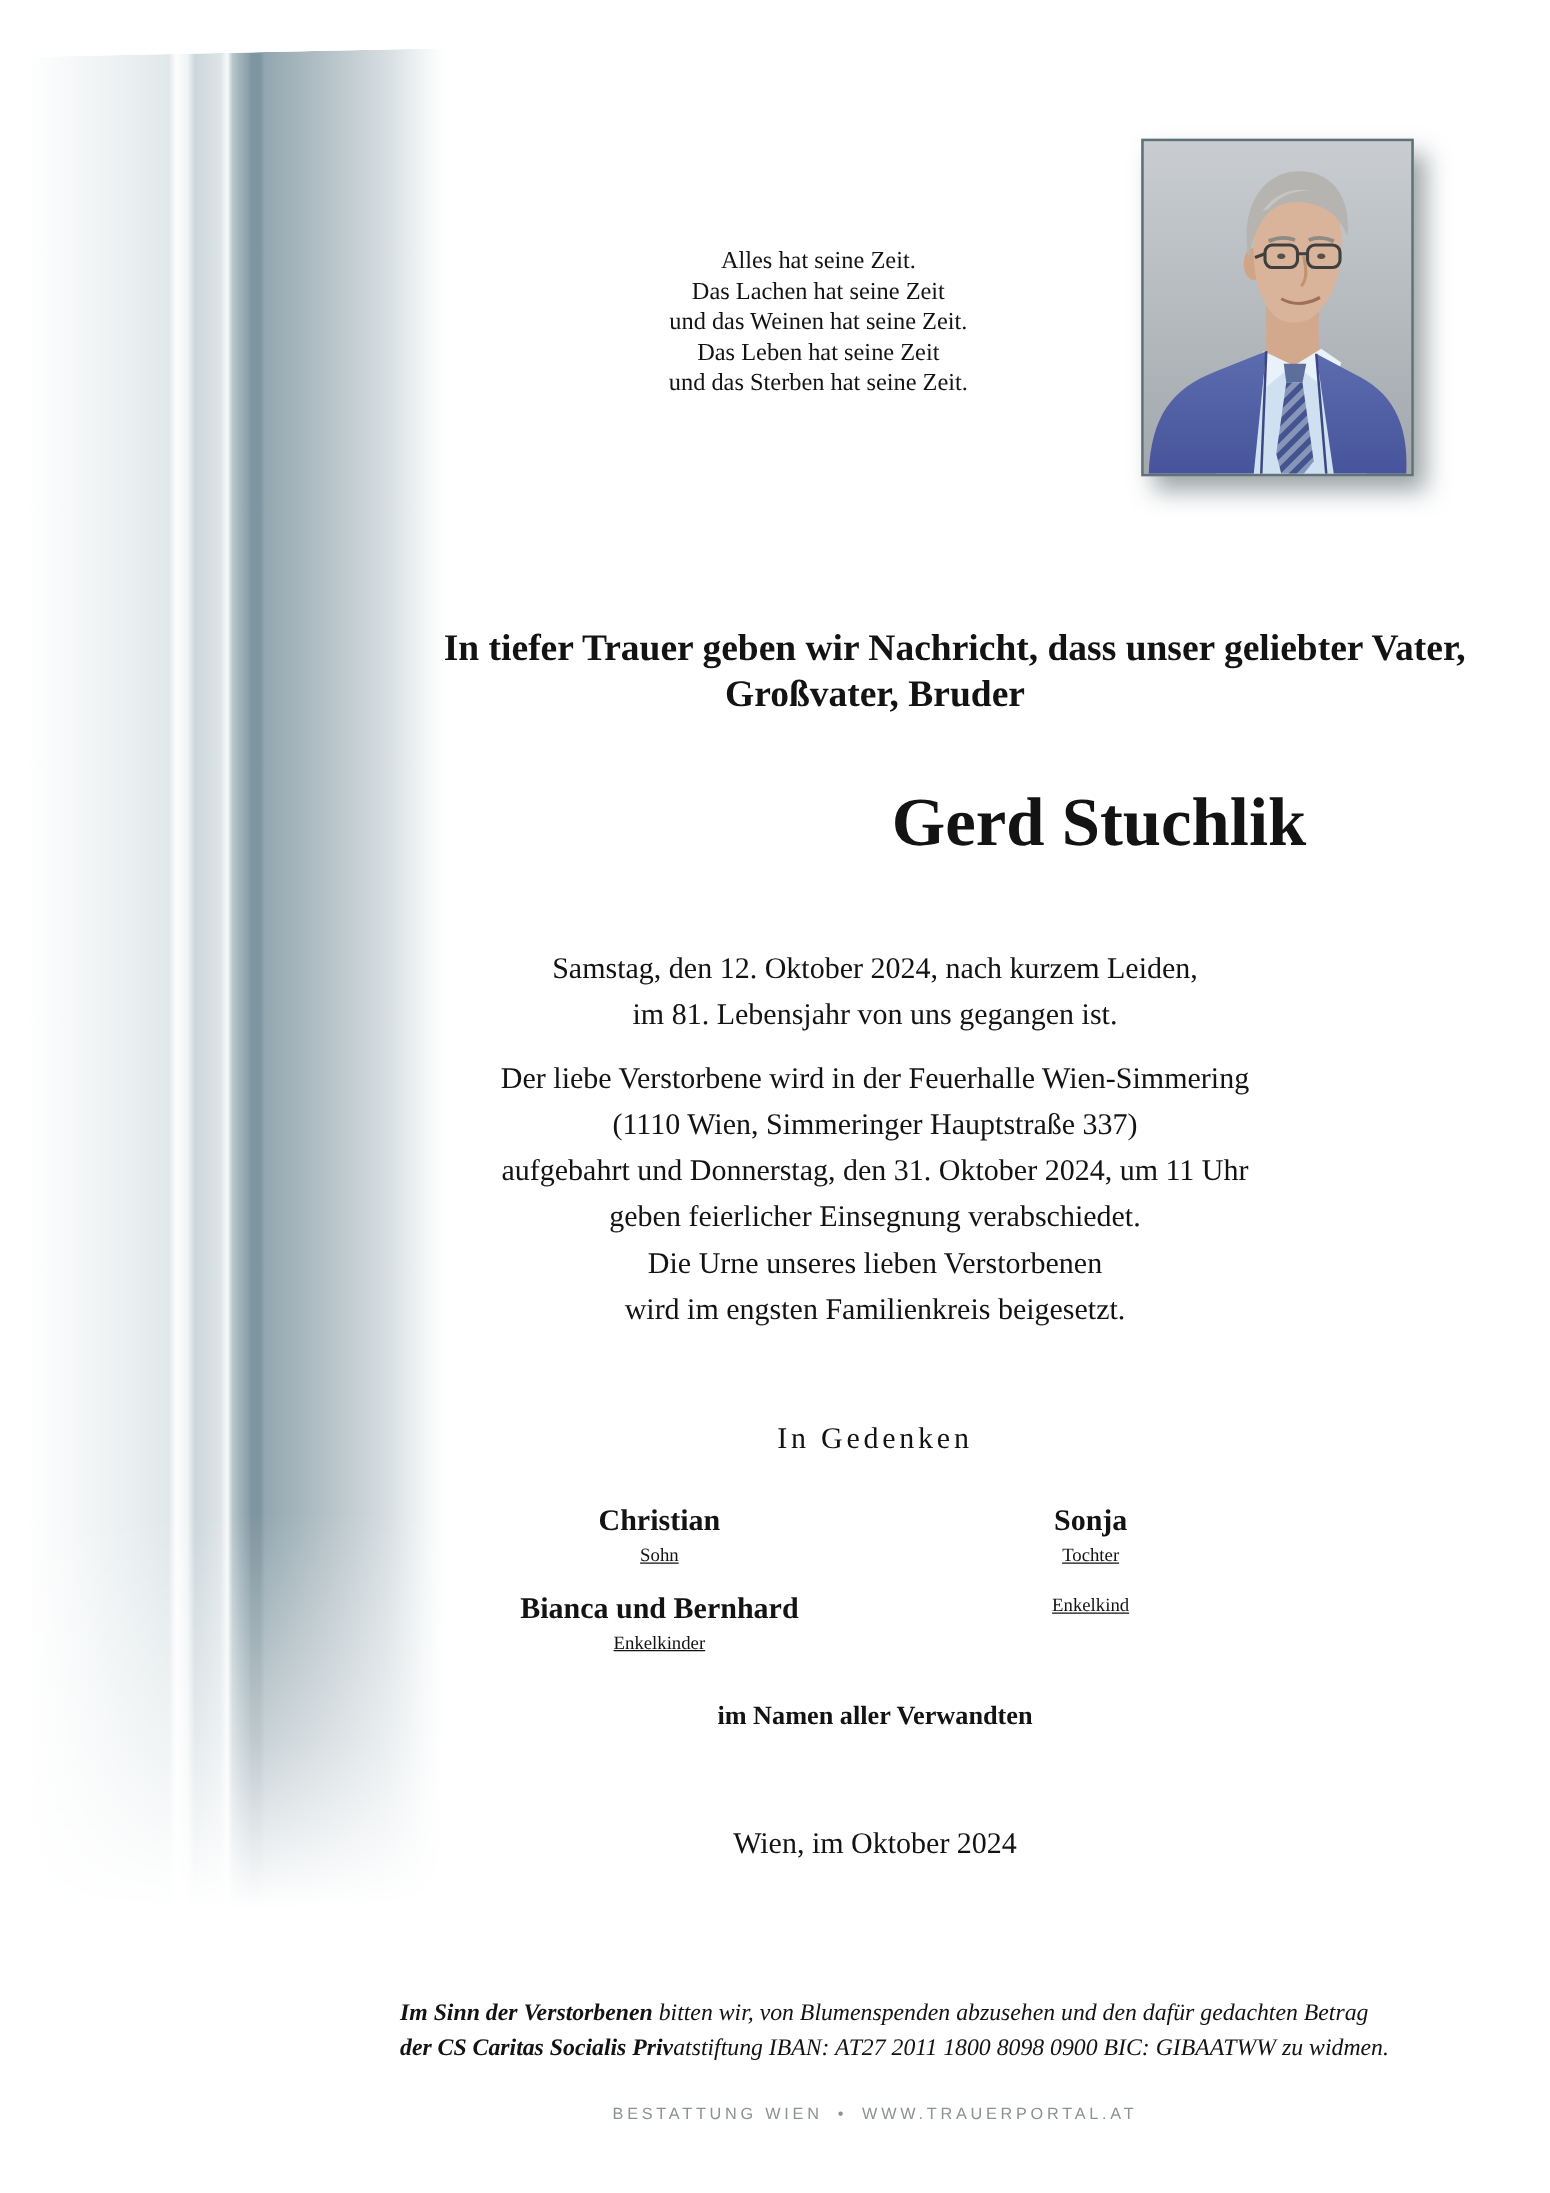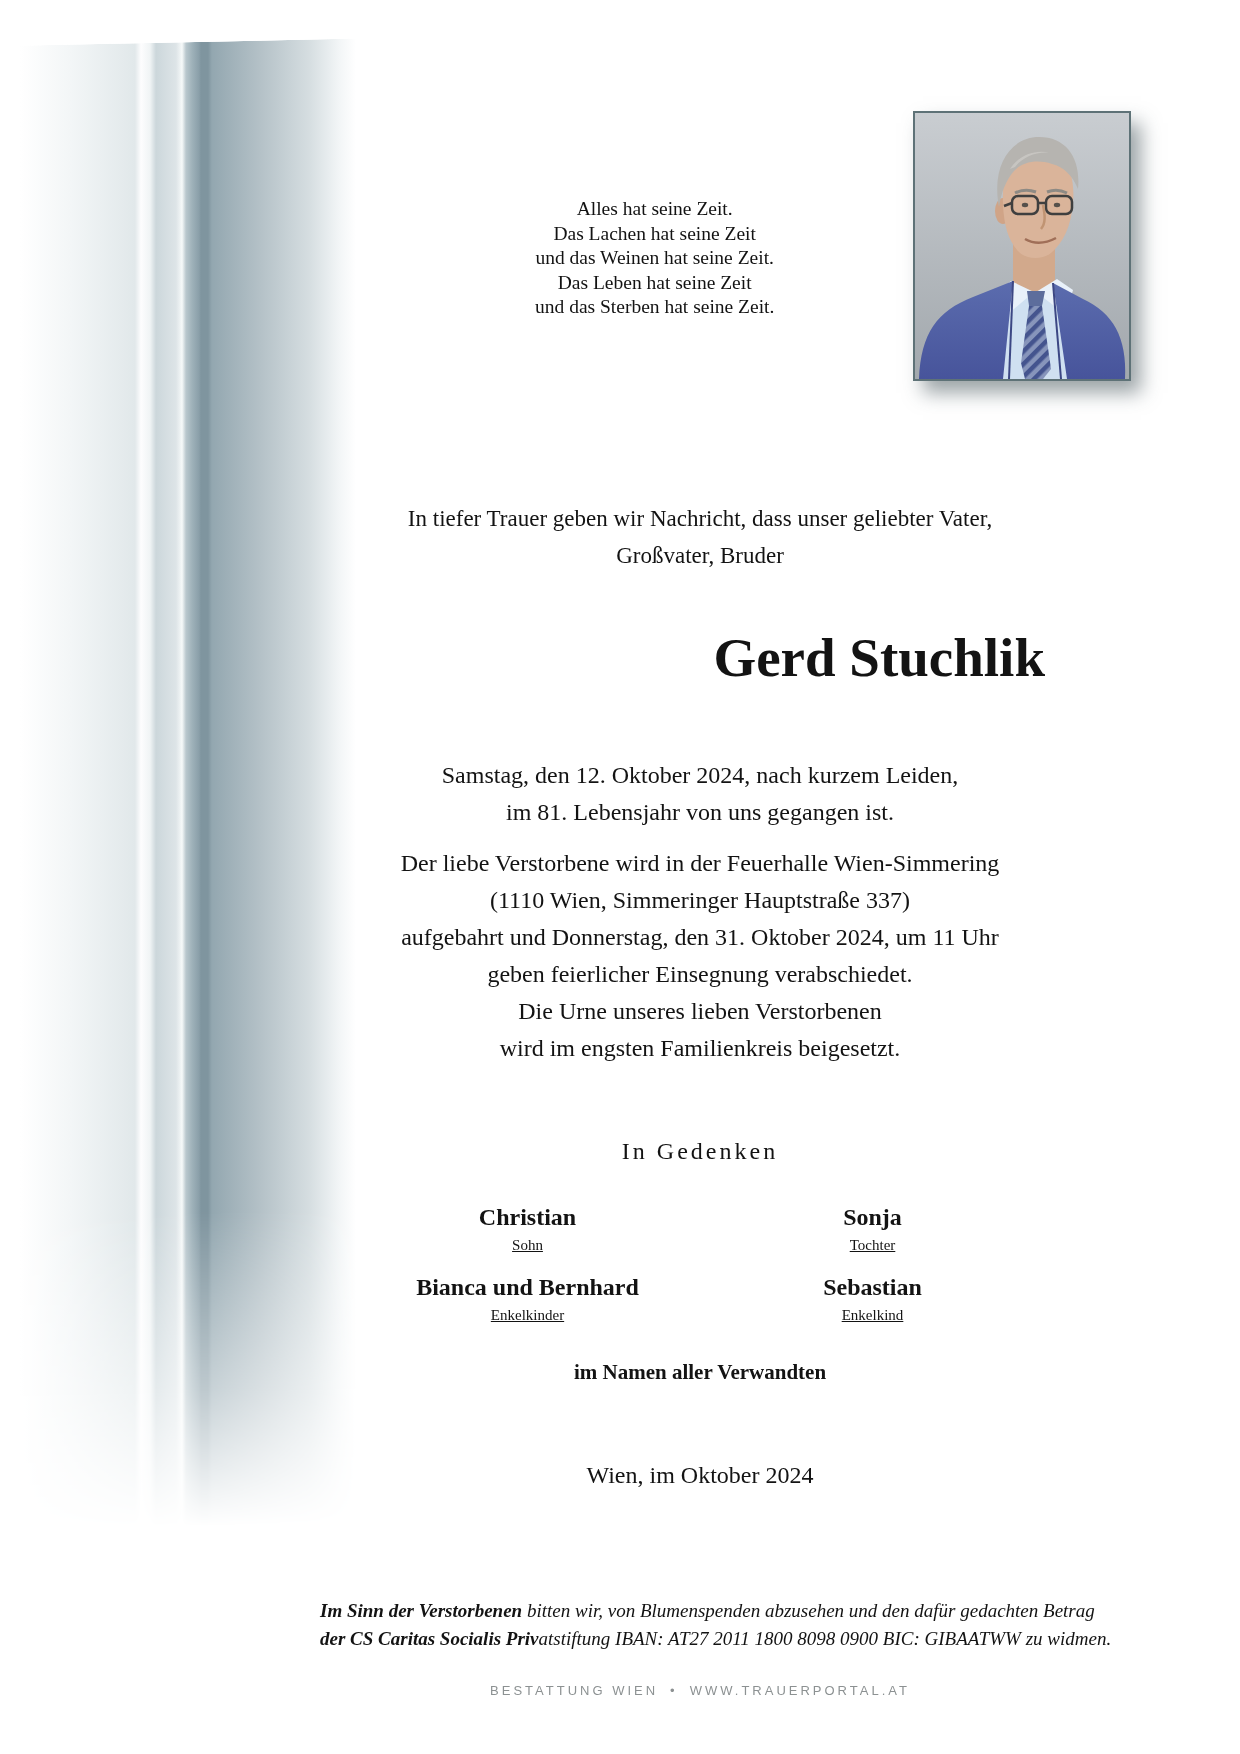--- a/index.html
+++ b/index.html
@@ -47,21 +47,21 @@
   }
   .photo-frame svg{display:block;width:100%;height:100%;}
 
   
   .centered{
     position:absolute;left:355px;width:690px;
     text-align:center;
   }
   .line{white-space:nowrap;}
 
-  .intro{top:500px;font-size:23px;line-height:37px;}
+  .intro{top:500px;font-size:30px;line-height:37px;font-weight:bold;}
   .deceased-name{top:627px;font-size:55px;line-height:62px;font-weight:bold;text-align:right;}
   .death{top:757px;font-size:24px;line-height:37px;}
   .ceremony{top:845px;font-size:24px;line-height:37px;}
   .urn{top:993px;font-size:24px;line-height:37px;}
 
   .gedenken{top:1138px;font-size:24px;letter-spacing:3px;}
 
   .mourners{
     top:1202px;
     display:grid;grid-template-columns:1fr 1fr;row-gap:14px;
@@ -190,21 +190,20 @@
     </div>
     <div class="mourner">
       <div class="m-name">Sonja</div>
       <div class="m-rel">Tochter</div>
     </div>
     <div class="mourner">
       <div class="m-name">Bianca und Bernhard</div>
       <div class="m-rel">Enkelkinder</div>
     </div>
     <div class="mourner">
-      <div class="m-name">Sebastian</div>
       <div class="m-rel">Enkelkind</div>
     </div>
   </div>
 
   <div class="centered closing">im Namen aller Verwandten</div>
 
   <div class="centered dateline">Wien, im Oktober 2024</div>
 
   <div class="centered donation">
     <div class="line"><b>Im Sinn der Verstorbenen</b><span> bitten wir, von Blumenspenden abzusehen und den dafür gedachten Betrag</span></div>

